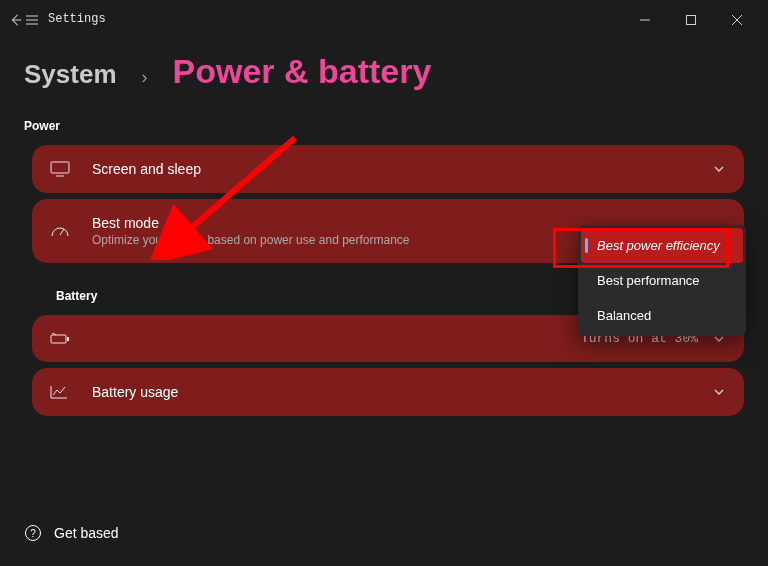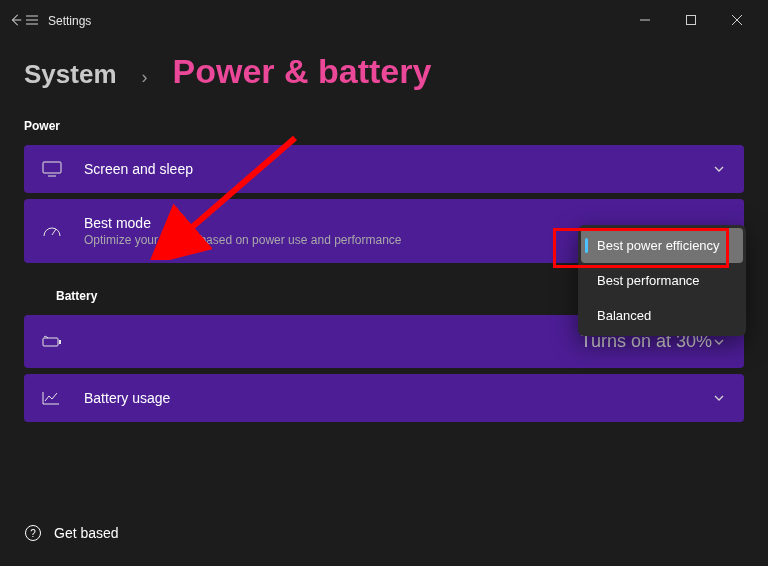--- a/index.html
+++ b/index.html
@@ -11,70 +11,71 @@
     color: #ffffff;
     overflow: hidden;
     position: relative;
   }
   .titlebar {
     display: flex;
     align-items: center;
     height: 40px;
     padding: 0 8px;
   }
-  .titlebar-left { display: flex; align-items: flex-end; gap: 0; }
+  .titlebar-left { display: flex; align-items: flex-start; gap: 0; font-family: Liberation Mono, monospace; }
   .titlebar-icon { width: 16px; height: 16px; display: flex; align-items: center; justify-content: center; color: #cfcfcf; }
   .app-title { font-size: 12px; color: #e6e6e6; margin-left: 8px; }
   .titlebar-right { margin-left: auto; display: flex; }
   .win-btn { width: 46px; height: 30px; display: flex; align-items: center; justify-content: center; color: #cfcfcf; }
   .breadcrumb {
     display: flex;
     align-items: baseline;
     gap: 25px;
     padding: 12px 24px 18px 24px;
   }
   .breadcrumb .parent { font-size: 26px; font-weight: 600; color: #c9c9c9; }
   .breadcrumb .sep { font-size: 18px; color: #999; }
   .breadcrumb .current { font-size: 34px; font-weight: 600; color: #ec4899; }
   .content { padding: 0 24px; }
   .section-label { font-size: 12px; font-weight: 600; color: #fff; margin: 10px 0 12px 0; }
   .card {
-    background: #4c1d95;
-    border-radius: 4px;
+    background: #7f1d1d;
+    border-radius: 15px;
     padding: 16px 18px;
     margin-bottom: 6px;
     display: flex;
     align-items: center;
     position: relative;
+    margin-left: 8px;
   }
   .card .icon-slot { width: 28px; display: flex; align-items: center; justify-content: flex-start; margin-right: 14px; color: #e6e6e6; }
   .card .text-slot { flex: 1; }
   .card .title { font-size: 14px; color: #fff; }
   .card .sub { font-size: 12px; color: #a9a9a9; margin-top: 2px; }
-  .card .right-slot { margin-left: auto; display: flex; align-items: center; color: #d6d6d6; font-size: 18px; }
+  .card .right-slot { margin-left: auto; display: flex; align-items: center; gap: 14px; color: #d6d6d6; font-size: 13px; font-family: Liberation Mono, monospace; }
   .chev { width: 14px; height: 14px; }
   .dropdown {
     position: absolute;
     right: 22px;
     top: 225px;
     width: 168px;
     background: #2b2b2b;
     border-radius: 6px;
     box-shadow: 0 8px 24px rgba(0,0,0,0.5);
     z-index: 10;
     padding: 3px;
   }
   .dropdown .opt {
     padding: 10px 12px 10px 16px;
     font-size: 13px;
     color: #fff;
     border-radius: 4px;
     position: relative;
   }
-  .dropdown .opt.selected { background: #737373; }
+  .dropdown .opt.selected { background: #b91c1c; font-style: italic; }
   .dropdown .opt.selected::before {
     content: "";
     position: absolute;
     left: 4px; top: 10px; bottom: 10px;
     width: 3px;
     background: #4cc2ff;
     border-radius: 2px;
   }
   .red-box {
     position: absolute;

